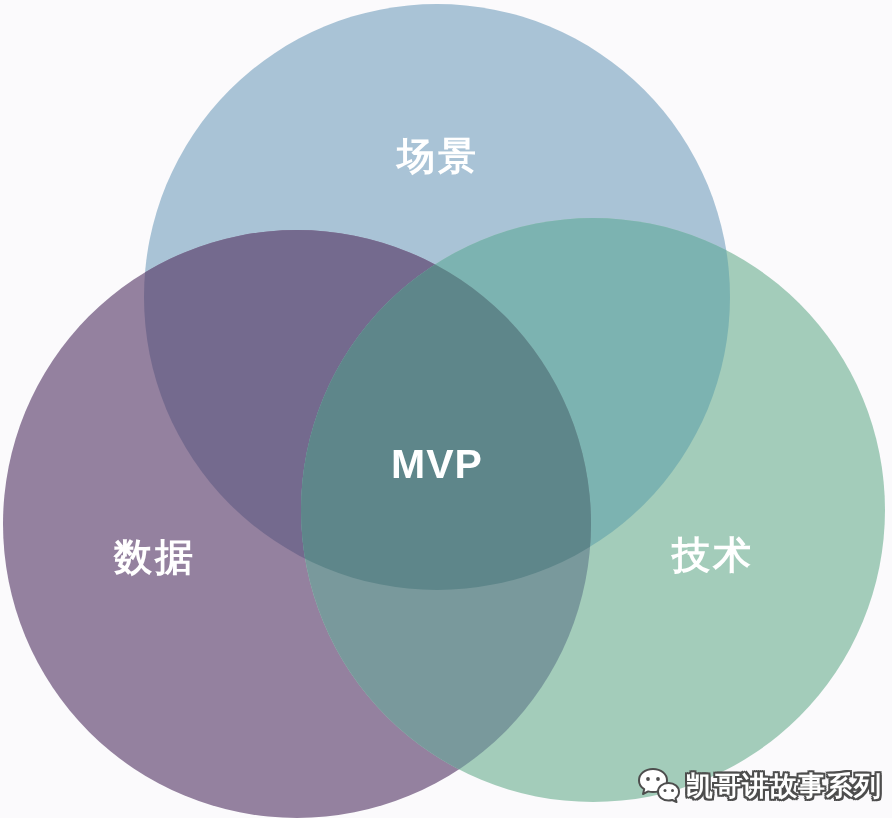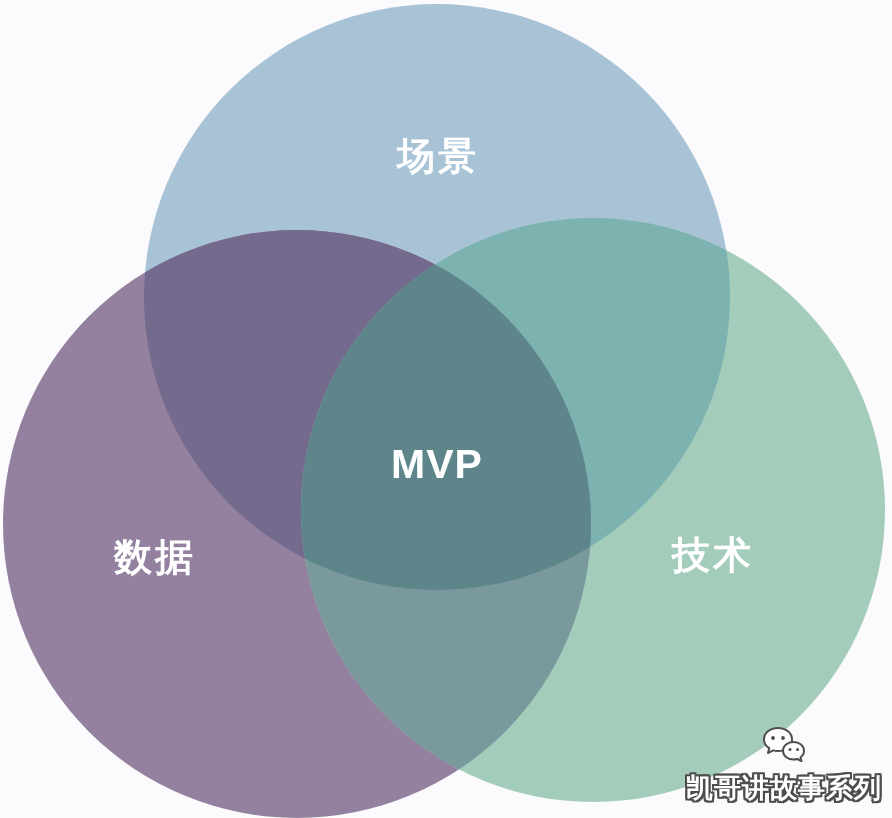--- a/index.html
+++ b/index.html
@@ -35,21 +35,20 @@
     letter-spacing: 1px;
   }
   .watermark {
     position: absolute;
     right: 10px;
     bottom: 12px;
     display: flex;
     align-items: center;
     gap: 5px;
     user-select: none;
-    flex-direction: column;
   }
   .watermark-icon {
     width: 44px;
     height: 40px;
     flex: 0 0 auto;
   }
   .watermark-text {
     font-family: "Liberation Sans", "DejaVu Sans", sans-serif;
     font-weight: 700;
     font-size: 27px;

